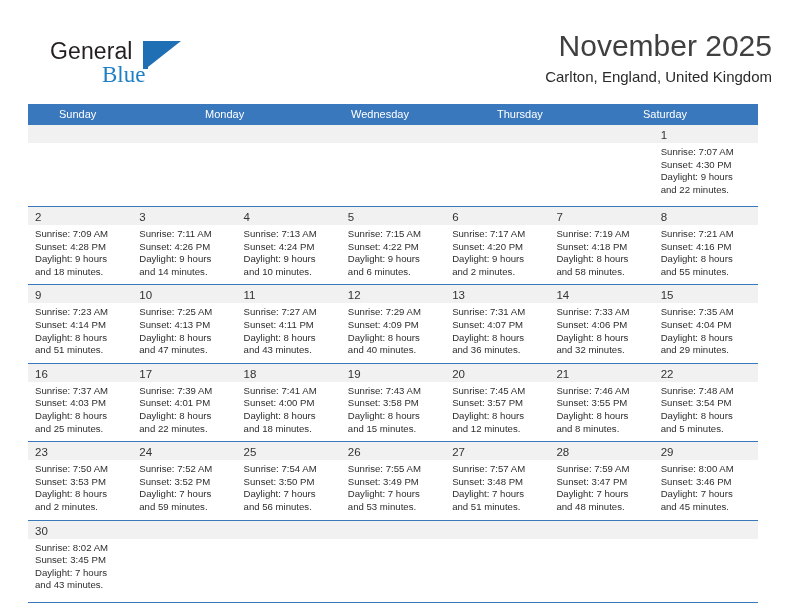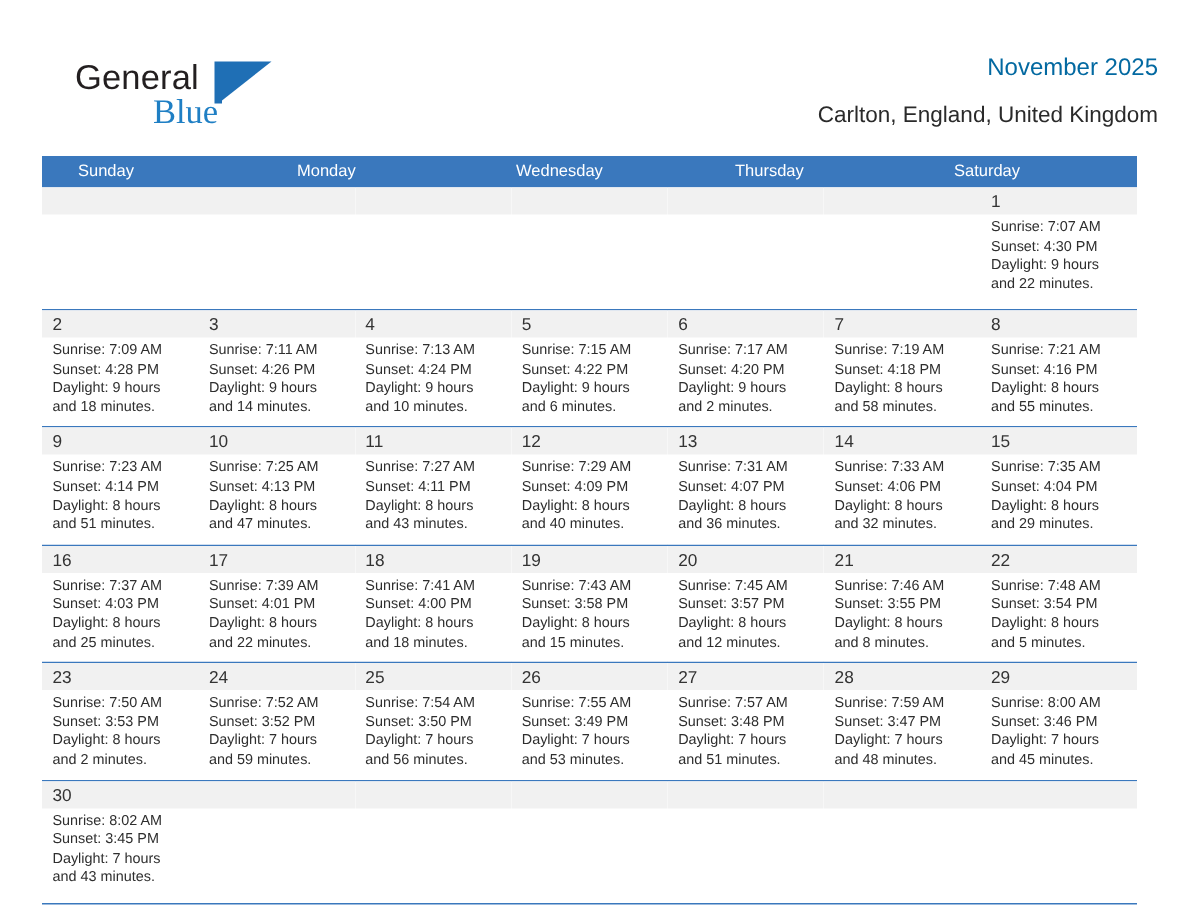--- a/index.html
+++ b/index.html
@@ -81,23 +81,23 @@
     border-right: 33px solid transparent;
   }
 
   .title-block {
     position: absolute;
     right: 34px;
     top: 30px;
     text-align: right;
   }
   .cal-title {
-    font-size: 16px;
+    font-size: 30px;
     font-weight: normal;
-    color: #0369a1;
+    color: #404040;
     line-height: 32px;
     white-space: nowrap;
   }
   .cal-subtitle {
     margin-top: 5px;
     font-size: 15px;
     font-weight: normal;
     color: #2a2a2a;
     line-height: 19px;
     white-space: nowrap;
@@ -116,24 +116,25 @@
     display: flex;
     width: 730px;
     height: 21px;
     background: #3a78bd;
   }
   .weekday {
     flex: 1 1 0;
     font-size: 11px;
     color: #ffffff;
     line-height: 21px;
-    padding-left: 24px;
+    padding-left: 7px;
     box-sizing: border-box;
     white-space: nowrap;
     overflow: hidden;
+    margin-left: 24px;
   }
 
   .week {
     display: flex;
     width: 730px;
     border-top: 1.4px solid #3a78bd;
     box-sizing: border-box;
   }
   .week:first-of-type {
     border-top: none;

